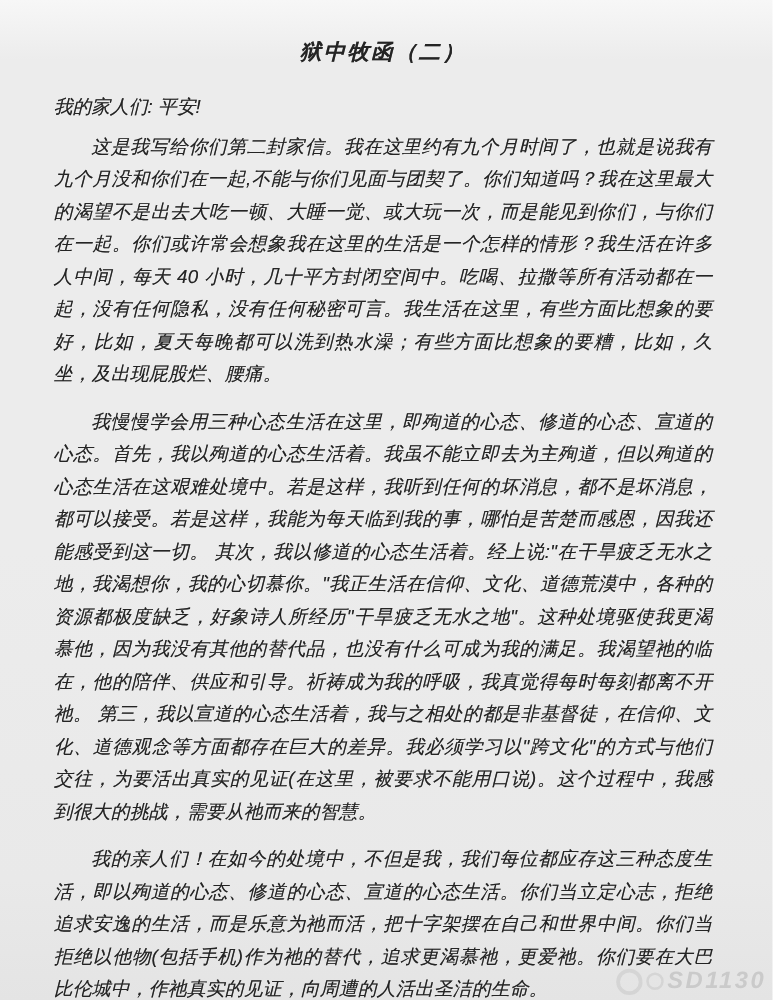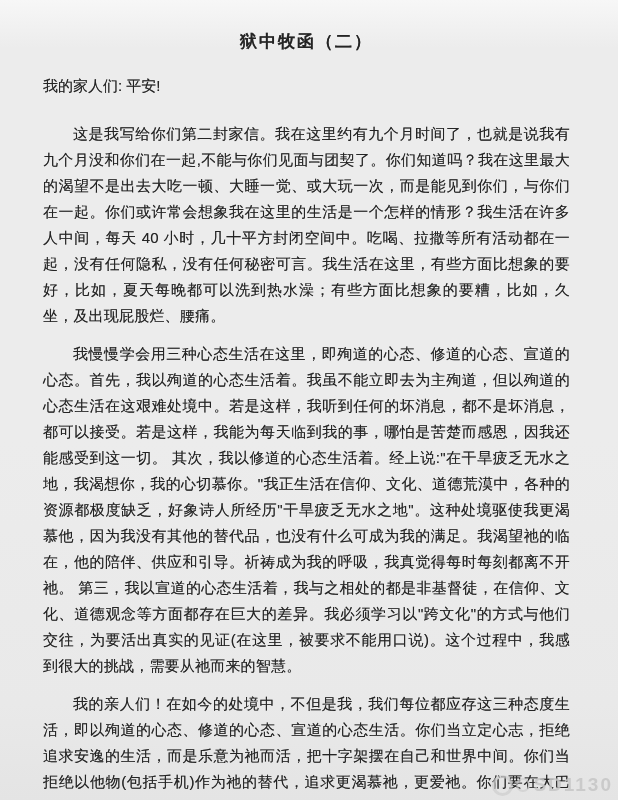--- a/index.html
+++ b/index.html
@@ -11,37 +11,38 @@
     height: 800px;
     overflow: hidden;
     font-family: "Liberation Sans", sans-serif;
   }
   .page {
     position: relative;
     width: 618px;
     height: 800px;
     overflow: hidden;
     background: linear-gradient(180deg, #f7f7f7 0%, #ececec 6%, #ececec 55%, #e9e9e9 88%, #e4e4e4 100%);
+    font-style: italic;
   }
   .content {
     padding: 30px 48px 0 43px;
     color: #242424;
     text-shadow: 0 0 0.5px rgba(40,40,40,0.55);
   }
   .title {
     text-align: center;
     font-size: 17px;
     font-weight: 700;
     letter-spacing: 2px;
     margin: 0 0 20px 0;
   }
   .greeting {
     font-size: 15px;
     line-height: 26px;
-    margin: 0 0 22px 0;
+    margin: 0 0 6px 0;
   }
   .para {
     font-size: 15px;
     line-height: 26px;
     text-align: justify;
     text-justify: inter-ideograph;
     text-indent: 2em;
     margin: 0 0 12px 0;
     letter-spacing: 0.2px;
   }

